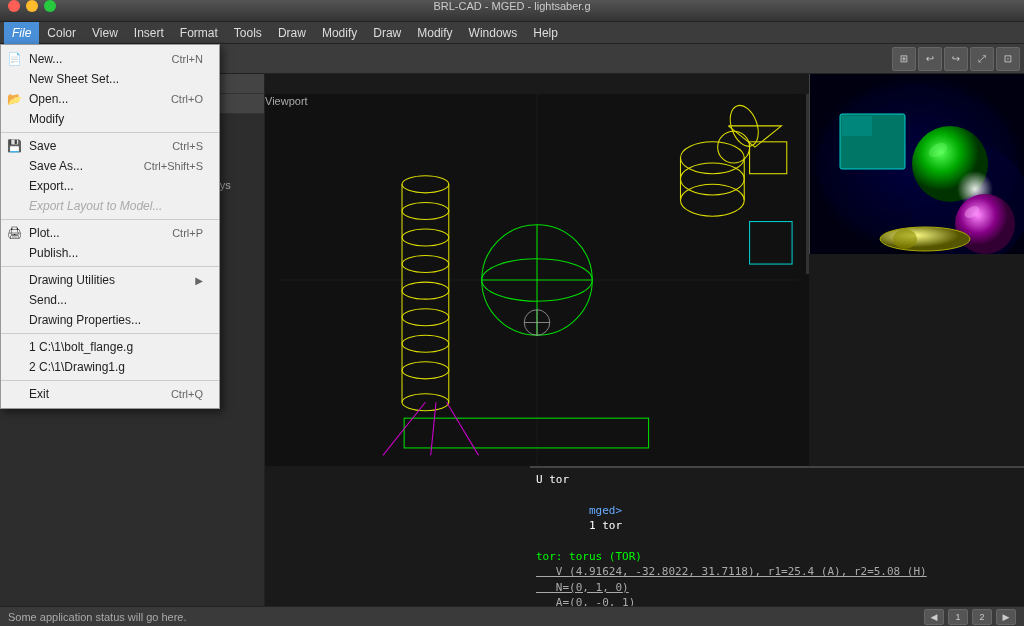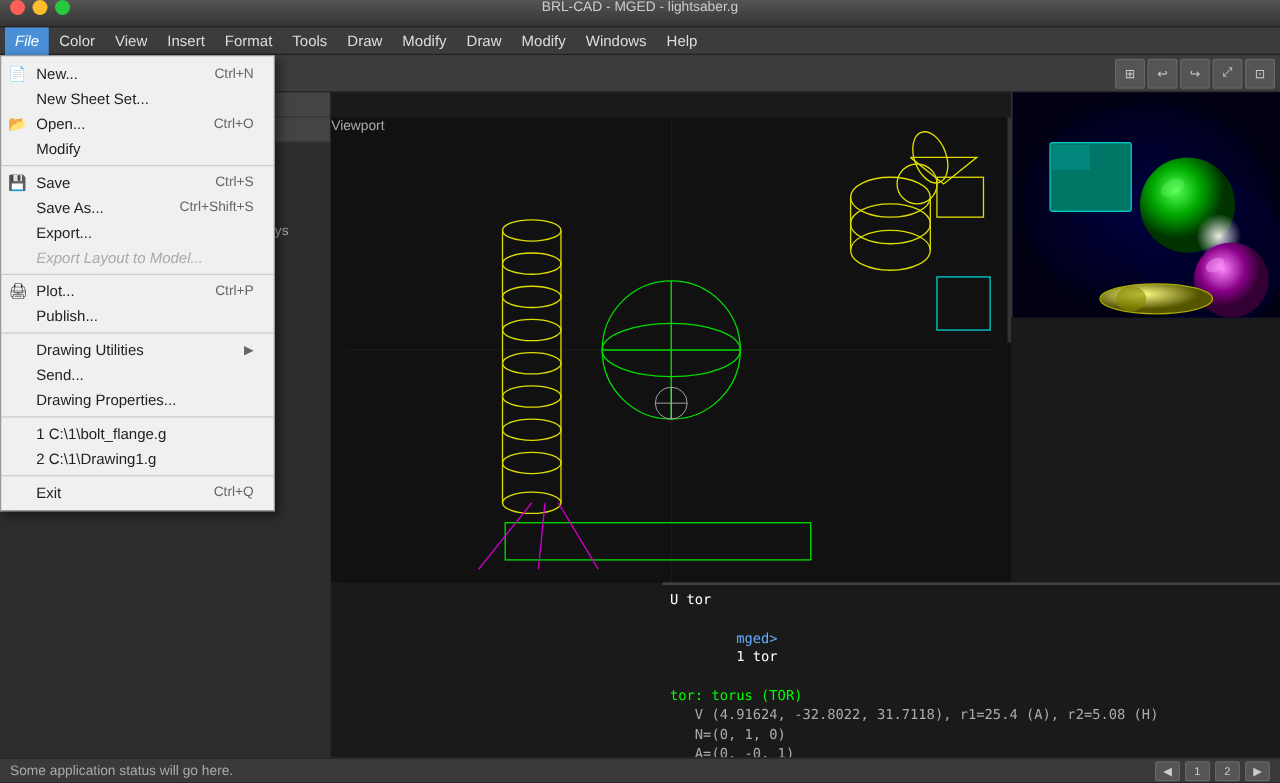--- a/index.html
+++ b/index.html
@@ -291,20 +291,21 @@
       color: #6af;
     }
     .console-cmd {
       color: #fff;
     }
     .console-output {
       color: #0f0;
     }
     .console-data {
       color: #aaa;
+      text-decoration: underline;
     }
     .name-section-header {
       background: #444;
       height: 20px;
       display: flex;
       align-items: center;
       padding: 0 8px;
       color: #bbb;
       font-size: 11px;
       border-bottom: 1px solid #333;

